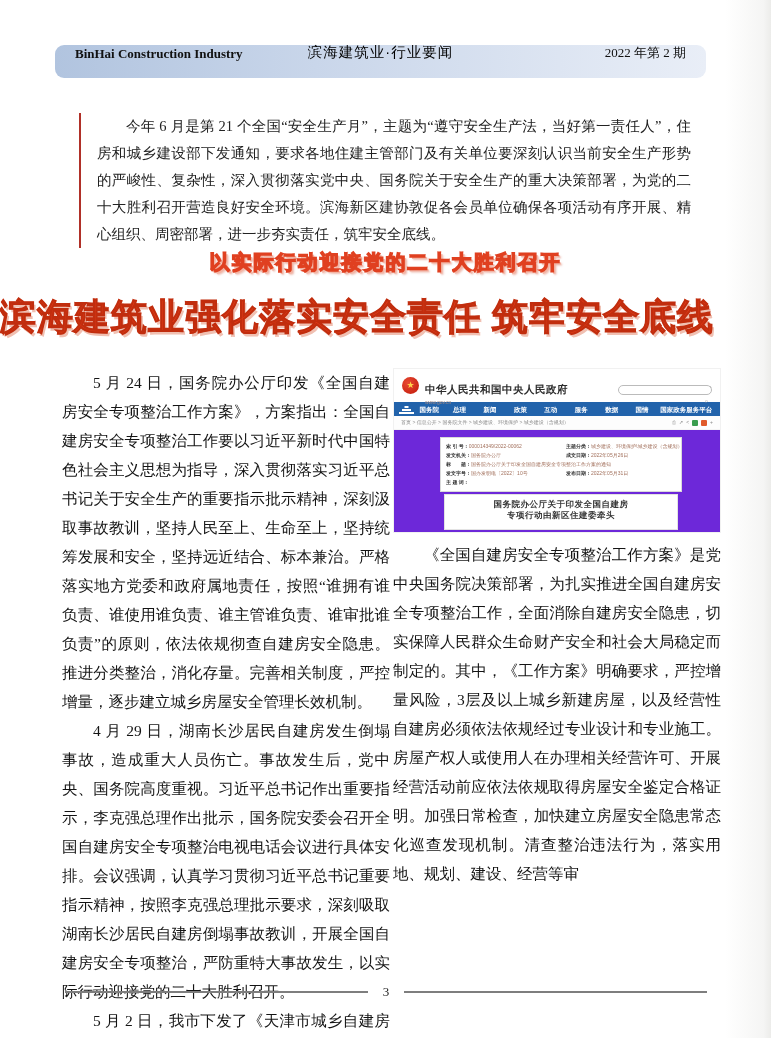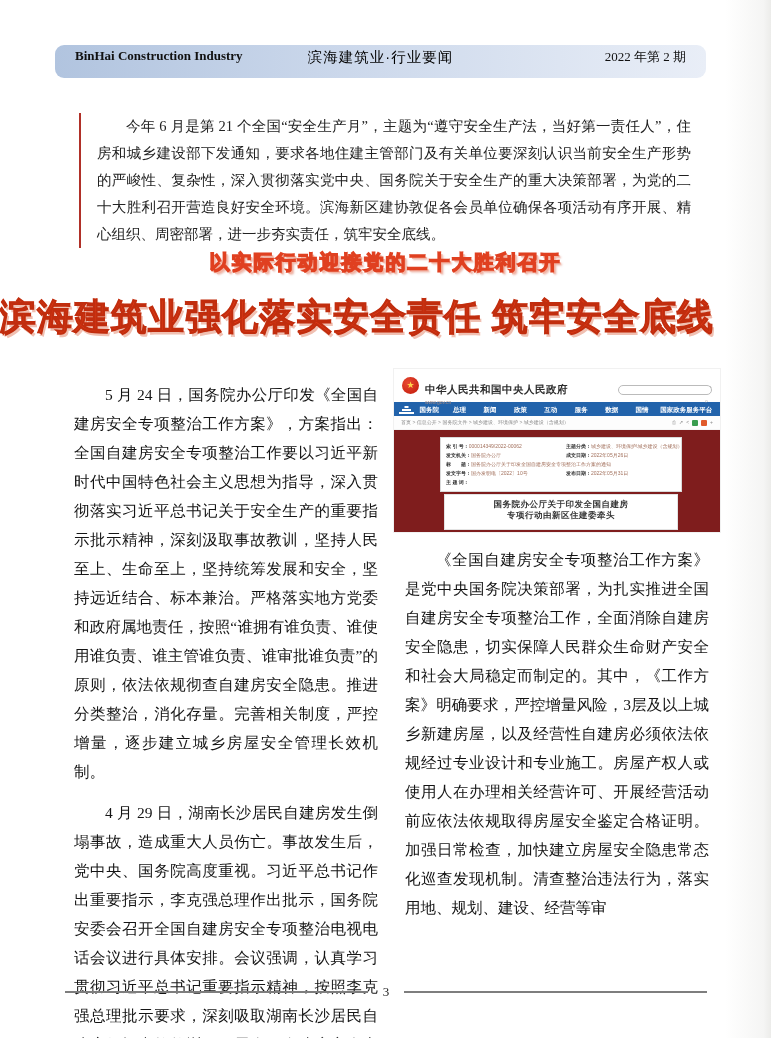--- a/index.html
+++ b/index.html
@@ -6,21 +6,21 @@
   body{
     width:771px;height:1038px;background:#ffffff;position:relative;
     font-family:"Liberation Serif","DejaVu Serif",serif;color:#1a1a1a;overflow:hidden;
   }
   .page{position:absolute;inset:0;background:linear-gradient(to right,#ffffff 94%,#f5f5f4 99%,#ececea 100%);}
 
   
   .header-bar{
     position:absolute;left:55px;top:45px;width:651px;height:33px;border-radius:9px;
     background:linear-gradient(to right,#b1c4df 0%,#c9d6ea 40%,#e9eef7 100%);
-    display:flex;align-items:flex-start;padding:3px 20px;box-sizing:border-box;
+    display:flex;align-items:flex-end;padding:16px 20px;box-sizing:border-box;
   }
   .header-left{flex:1;text-align:left;font-weight:bold;font-size:13px;color:#111;font-family:"Liberation Serif",serif;}
   .header-center{flex:0 0 auto;font-weight:normal;font-size:14.5px;color:#000;font-family:"Liberation Sans","DejaVu Sans",sans-serif;letter-spacing:1px;}
   .header-right{flex:1;text-align:right;font-size:13px;color:#111;}
 
   
   .intro{
     position:absolute;left:79px;top:113px;width:612px;
     border-left:2px solid #b03028;padding-left:16px;box-sizing:border-box;
   }
@@ -43,21 +43,21 @@
     font-family:Liberation Sans, sans-serif;font-weight:bold;
     font-size:36px;letter-spacing:1px;color:#e33a18;
     -webkit-text-stroke:1px #c12d0e;
     text-shadow:2px 3px 0 #f0c0b2;
     white-space:nowrap;
   }
 
   
   .columns{position:absolute;left:62px;top:368px;width:660px;display:flex;gap:3px;}
   .col{width:328px;font-size:15.5px;line-height:29px;text-align:justify;color:#141414;}
-  .col p{margin:12px;text-indent:2em;}
+  .col p{margin:0;text-indent:2em;}
   .col p.no-indent{text-indent:0;}
 
   
   .gov{
     position:relative;width:328px;height:165px;background:#fff;margin:0 0 7px 0;
     border:1px solid #f1f1f1;box-sizing:border-box;overflow:hidden;
     font-family:"Liberation Sans","DejaVu Sans",sans-serif;text-align:left;
   }
   .gov-top{position:relative;height:33px;}
   .gov-emblem{
@@ -76,21 +76,21 @@
   .gov-search .mag{position:absolute;right:3px;top:1px;font-size:6px;color:#999;}
   .gov-nav{height:14px;background:#2263ab;display:flex;align-items:center;padding:0 5px;color:#fff;}
   .gov-nav .navitem{flex:1;text-align:center;font-size:6.5px;font-weight:bold;white-space:nowrap;}
   .gov-nav .navitem.wide{flex:1.9;}
   .gov-nav svg{display:block;}
   .gov-crumb{height:13px;display:flex;justify-content:space-between;align-items:center;padding:0 7px;font-size:5px;color:#8a8a8a;background:#fdfdfd;border-bottom:1px solid #f4f4f4;}
   .gov-crumb .tools{display:flex;align-items:center;gap:3px;}
   .sq{width:6px;height:6px;border-radius:1px;display:inline-block;}
   .sq.green{background:#3a9d4f;}
   .sq.orange{background:#e05a2b;}
-  .gov-body{position:relative;height:103px;background:#7f1d1d;}
+  .gov-body{position:relative;height:103px;background:#6d28d9;}
   .meta-box{
     position:absolute;left:46px;top:7px;width:242px;border:1px solid #d9d9d9;background:#fff;
     box-sizing:border-box;padding:4px 5px;font-size:5px;line-height:9px;color:#444;
   }
   .meta-grid{display:grid;grid-template-columns:118px 114px;column-gap:2px;}
   .meta-cell{white-space:nowrap;overflow:hidden;}
   .meta-cell.span2{grid-column:1 / span 2;}
   .meta-label{font-weight:bold;color:#333;}
   .meta-value{color:#a2705c;}
   .doc-box{

